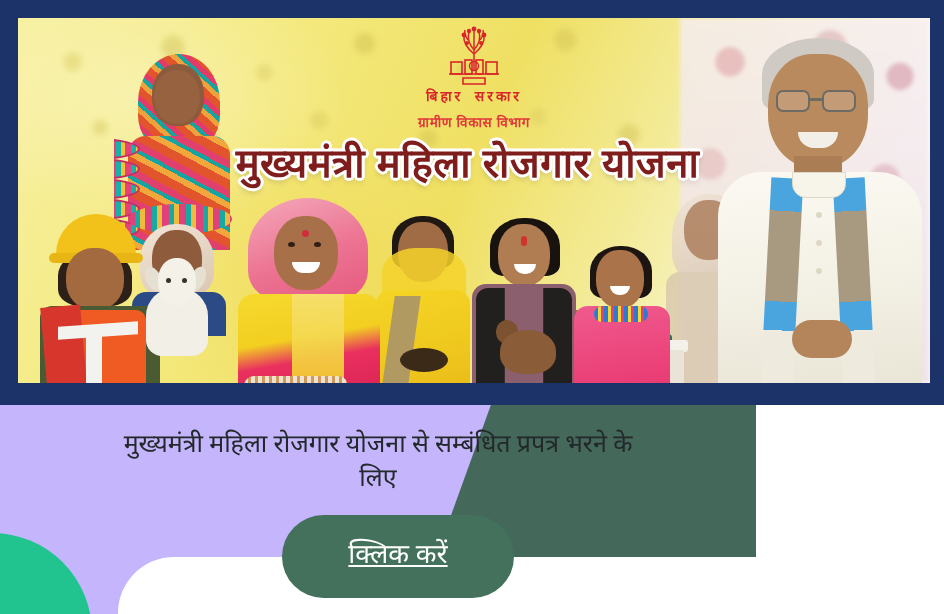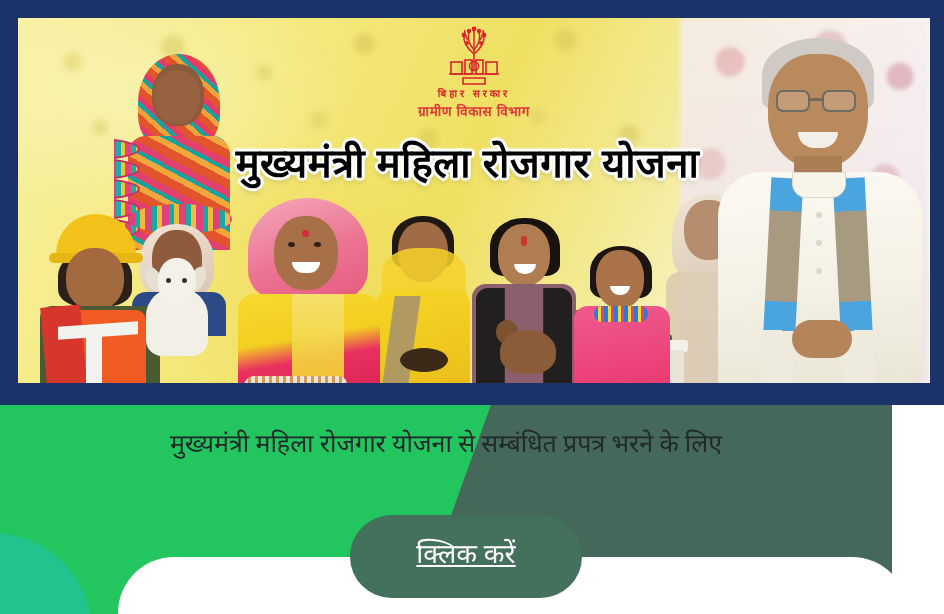--- a/index.html
+++ b/index.html
@@ -63,36 +63,36 @@
     opacity:.85;filter:blur(2px);
   }
 
   
   .bn-emblem{
     position:absolute;left:50%;top:8px;transform:translateX(-50%);
     width:170px;text-align:center;z-index:6;
   }
   .emblem-mark{display:block;margin:0 auto;}
   .emblem-l1{
-    font-family:Liberation Sans, sans-serif;
-    color:#d8262b;font-size:10px;font-weight:700;letter-spacing:3px;
+    font-family:Liberation Mono, monospace;
+    color:#d8262b;font-size:14px;font-weight:700;letter-spacing:3px;
     margin-top:-2px;
   }
   .emblem-l2{
     font-family:"Liberation Sans", sans-serif;
     color:#e0383c;font-size:13.5px;font-weight:700;letter-spacing:.6px;
-    margin-top:2px;
+    margin-top:8px;
   }
 
   
   .bn-title{
     position:absolute;left:0;right:13px;top:116px;text-align:center;z-index:7;
     font-family:"Liberation Sans", sans-serif;
     font-size:40px;font-weight:700;letter-spacing:.5px;
-    color:#000000;
+    color:#7f1d1d;
     text-shadow:
       -2px -2px 0 #fff, 2px -2px 0 #fff, -2px 2px 0 #fff, 2px 2px 0 #fff,
       -3px 0 0 #fff, 3px 0 0 #fff, 0 -3px 0 #fff, 0 3px 0 #fff,
       0 4px 6px rgba(0,0,0,.22);
   }
 
   
   .fig{position:absolute;overflow:hidden;}
 
   
@@ -219,21 +219,21 @@
     background:linear-gradient(175deg,#fbf9f2 0%,#f4f1e6 48%,#e9e5d6 100%);border-radius:44px 44px 0 0;}
   .cm-collar{position:absolute;left:82px;top:140px;width:54px;height:26px;background:#f7f4ea;border-radius:0 0 14px 14px;border:1px solid #ddd8c8;box-sizing:border-box;}
   .cm-shawlL{position:absolute;left:56px;top:146px;width:32px;height:206px;
     background:linear-gradient(180deg,#4aa4de 0 16%, #a89a80 16% 60%, #4aa4de 60% 74%, #efeade 74% 100%);transform:rotate(3deg);}
   .cm-shawlR{position:absolute;left:128px;top:146px;width:32px;height:206px;
     background:linear-gradient(180deg,#4aa4de 0 16%, #a89a80 16% 60%, #4aa4de 60% 74%, #efeade 74% 100%);transform:rotate(-3deg);}
   .cm-hands{position:absolute;left:82px;top:288px;width:60px;height:38px;border-radius:20px;background:#b4855b;}
   .cm-btn{position:absolute;left:106px;width:6px;height:6px;border-radius:50%;background:#ddd7c5;}
 
   
-  .lower{position:absolute;left:0;top:405px;width:892px;height:209px;background:#22c55e;overflow:hidden;}
+  .lower{position:absolute;left:0;top:405px;width:756px;height:209px;background:#c4b5fd;overflow:hidden;}
   .green-wedge{
     position:absolute;left:0;top:0;width:944px;height:209px;
     background:#44685a;
     clip-path:polygon(100% 0, 100% 100%, 44% 100%, 52% 0);
   }
   .white-pill{
     position:absolute;left:118px;top:152px;width:790px;height:120px;
     background:#ffffff;border-radius:56px;
   }
   .teal-blob{

